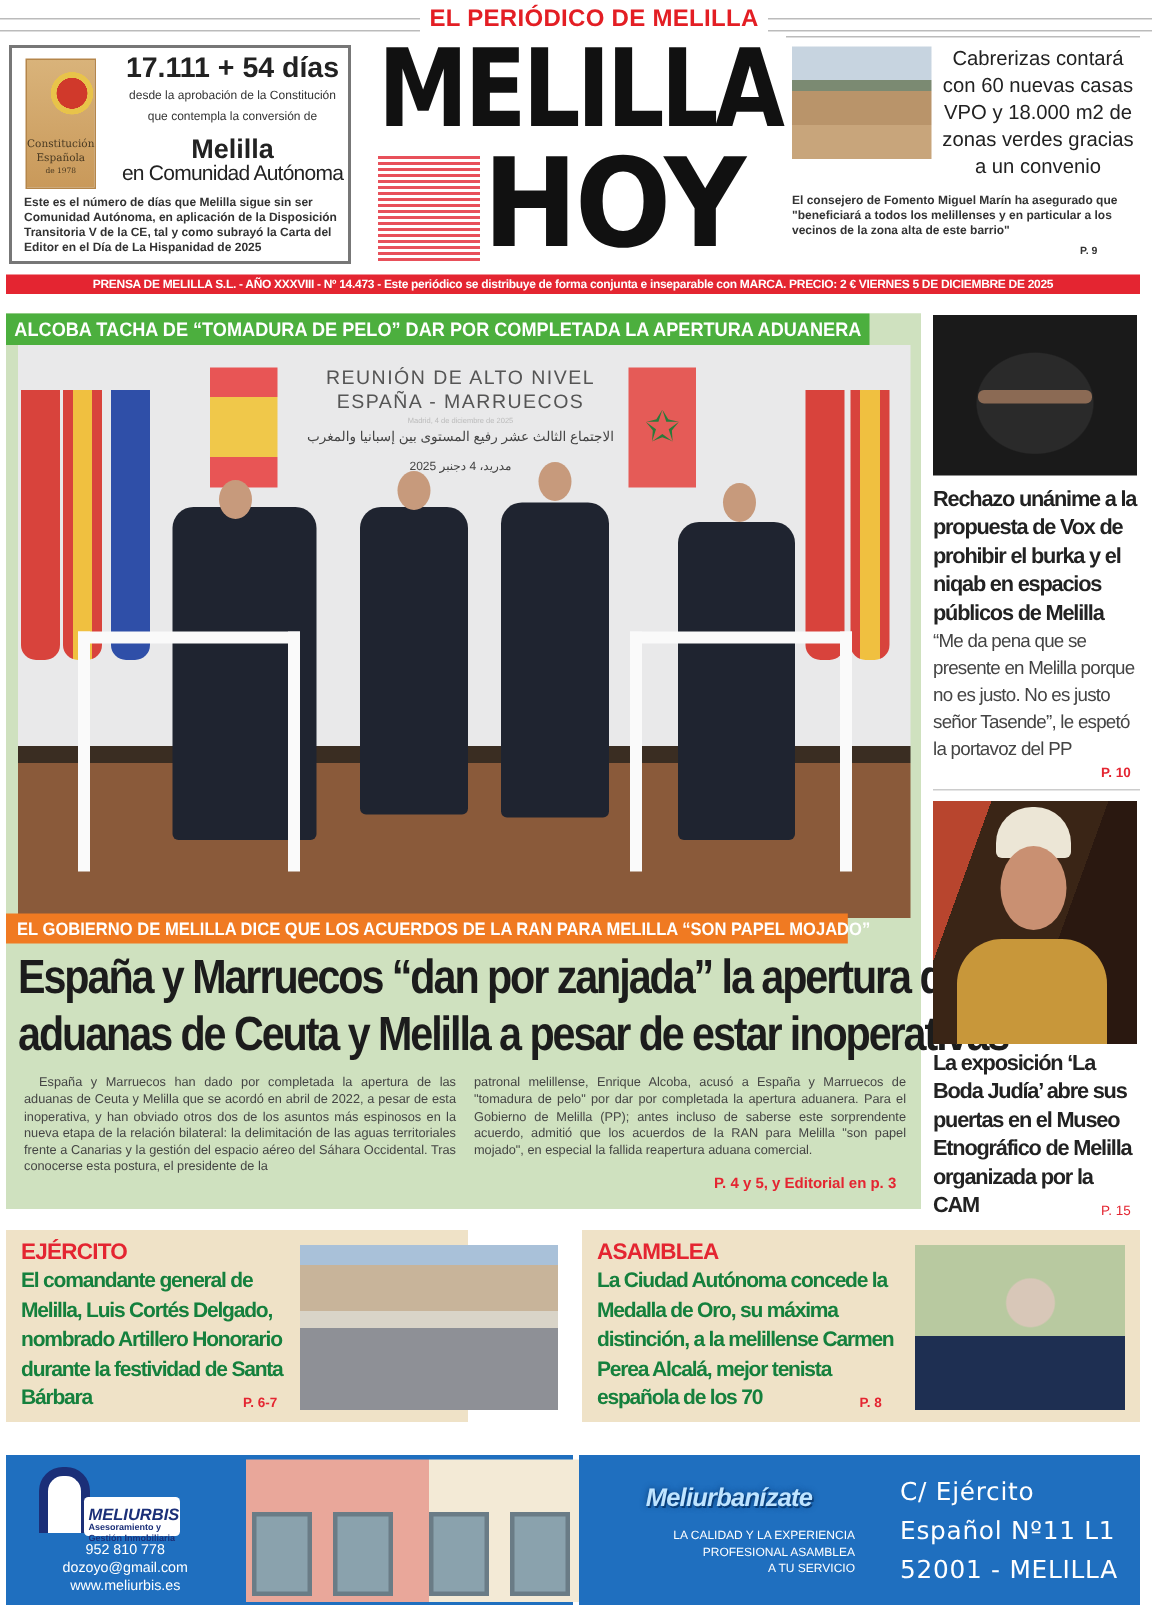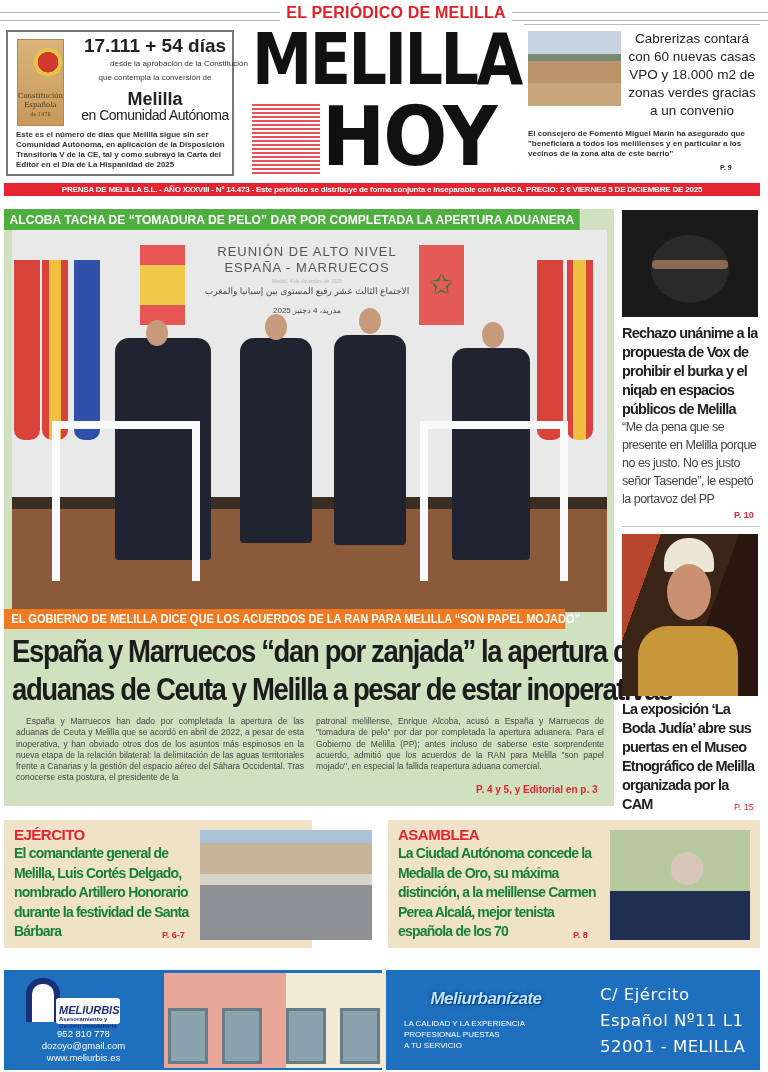--- a/index.html
+++ b/index.html
@@ -79,41 +79,41 @@
   
   .ad { top: 970px; height: 100px; background: #1f6fbf; }
   .ad-logo { position: absolute; left: 22px; top: 8px; width: 115px; height: 48px; }
   .ad-logo .mark { position: absolute; left: 0; top: 0; width: 34px; height: 44px; border: 6px solid #1b2f78; border-bottom: none; border-radius: 16px 16px 0 0; background: #fff; }
   .ad-logo .name { position: absolute; left: 30px; top: 20px; width: 64px; height: 26px; background: #fff; border-radius: 3px; color: #1b2f78; font-weight: bold; font-size: 11px; padding: 6px 3px; line-height: 12px; font-style: italic; }
   .ad-logo .name small { display: block; font-size: 6px; line-height: 7px; font-style: normal; }
   .ad-contact { position: absolute; left: 22px; top: 58px; width: 115px; text-align: center; color: #fff; font-size: 9.5px; line-height: 12px; }
   .ad-facade { position: absolute; left: 160px; top: 3px; width: 222px; height: 95px; background: linear-gradient(90deg, #e9a79a 0 55%, #f3ead6 55%); }
   .ad-facade .win { position: absolute; top: 35px; width: 40px; height: 56px; background: #8aa2ad; border: 3px solid #6a7c86; }
   .ad2-brand { position: absolute; left: 20px; top: 19px; width: 160px; text-align: center; color: #bfe4ff; font-weight: bold; font-style: italic; font-size: 17px; letter-spacing: -0.5px; text-shadow: 0 0 4px #0b3f7a, 1px 1px 0 #0b3f7a; }
-  .ad2-slogan { position: absolute; left: 18px; top: 48px; width: 166px; text-align: left; color: #fff; font-size: 8px; line-height: 11px; }
+  .ad2-slogan { position: absolute; left: 18px; top: 48px; width: 166px; text-align: right; color: #fff; font-size: 8px; line-height: 11px; }
   .ad2-address { position: absolute; left: 214px; top: 12px; width: 160px; color: #fff; font-size: 16.5px; line-height: 26px; letter-spacing: 0.5px; font-family: "DejaVu Sans", sans-serif; }
 </style>
 </head>
 <body>
 
 <div class="abs tagline-rule" style="top:12px;"></div>
 <div class="abs tagline-rule" style="top:20px;"></div>
 <div class="abs tagline">EL PERIÓDICO DE MELILLA</div>
 
 <div class="abs const-box">
   <div class="const-img">
     <div class="shield"></div>
     <div class="ctext">
       <div>Constitución</div>
       <div>Española</div>
       <div style="font-size:5px;">de 1978</div>
     </div>
   </div>
   <div class="days">17.111 + 54 días</div>
-  <div class="const-sub" style="top:27px;margin-left:24px;">desde la aprobación de la Constitución</div>
+  <div class="const-sub" style="top:27px;">desde la aprobación de la Constitución</div>
   <div class="const-sub" style="top:41px;">que contempla la conversión de</div>
   <div class="const-city">Melilla</div>
   <div class="const-ca">en Comunidad Autónoma</div>
   <div class="const-note">Este es el número de días que Melilla sigue sin ser Comunidad Autónoma, en aplicación de la Disposición Transitoria V de la CE, tal y como subrayó la Carta del Editor en el Día de La Hispanidad de 2025</div>
 </div>
 
 <div class="abs mast1">MELILLA</div>
 <div class="abs mast-stripes"></div>
 <div class="abs mast2">HOY</div>
 
@@ -204,21 +204,21 @@
     <div class="win" style="left:4px;"></div>
     <div class="win" style="left:58px;"></div>
     <div class="win" style="left:122px;"></div>
     <div class="win" style="left:176px;"></div>
   </div>
 </div>
 <div class="abs ad" style="left:386px; width:374px;">
   <div class="ad2-brand">Meliurbanízate</div>
   <div class="ad2-slogan">
     <div>LA CALIDAD Y LA EXPERIENCIA</div>
-    <div>PROFESIONAL PUESTAS</div>
+    <div>PROFESIONAL ASAMBLEA</div>
     <div>A TU SERVICIO</div>
   </div>
   <div class="ad2-address">
     <div>C/ Ejército</div>
     <div>Español Nº11 L1</div>
     <div>52001 - MELILLA</div>
   </div>
 </div>
 
 </body></html>

